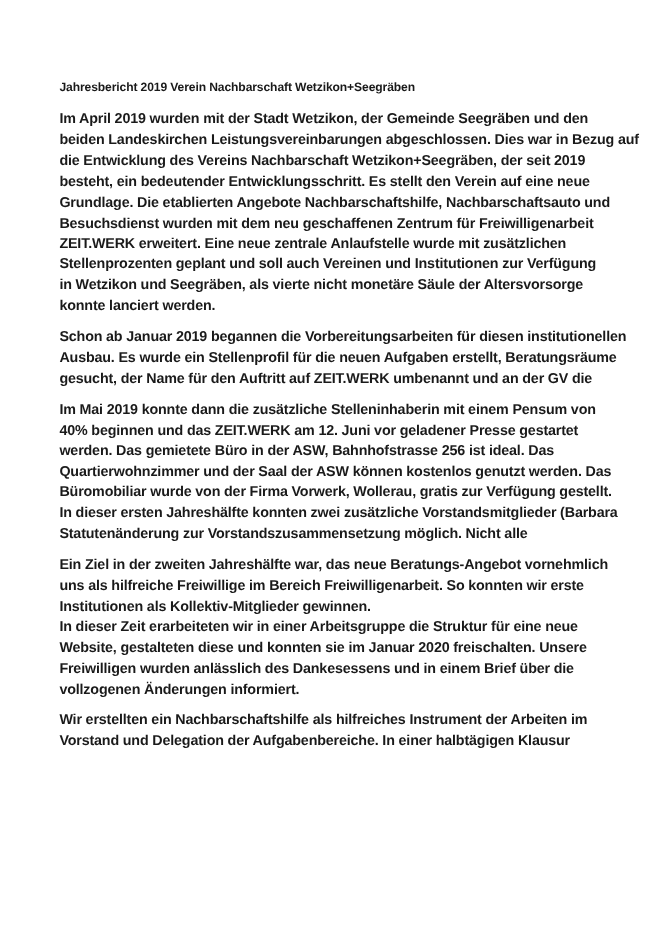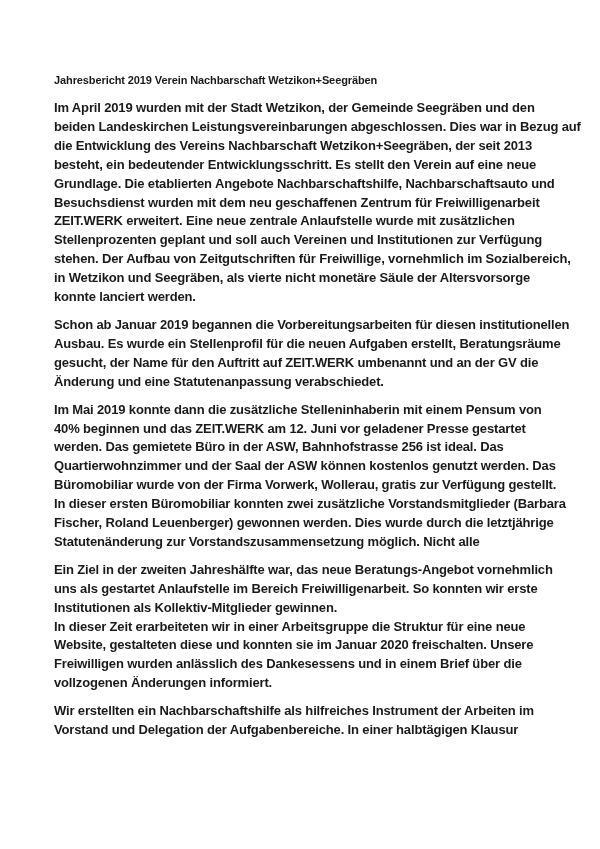--- a/index.html
+++ b/index.html
@@ -21,49 +21,46 @@
   </style>
 </head>
 <body>
 
 <div class="page">
   <h1 class="title">Jahresbericht 2019 Verein Nachbarschaft Wetzikon+Seegräben</h1>
   <div id="paras">
       <p class="para">
         <span class="line">Im April 2019 wurden mit der Stadt Wetzikon, der Gemeinde Seegräben und den</span>
         <span class="line">beiden Landeskirchen Leistungsvereinbarungen abgeschlossen. Dies war in Bezug auf</span>
-        <span class="line">die Entwicklung des Vereins Nachbarschaft Wetzikon+Seegräben, der seit 2013</span>
+        <span class="line">die Entwicklung des Vereins Nachbarschaft Wetzikon+Seegräben, der seit 2019</span>
         <span class="line">besteht, ein bedeutender Entwicklungsschritt. Es stellt den Verein auf eine neue</span>
         <span class="line">Grundlage. Die etablierten Angebote Nachbarschaftshilfe, Nachbarschaftsauto und</span>
         <span class="line">Besuchsdienst wurden mit dem neu geschaffenen Zentrum für Freiwilligenarbeit</span>
         <span class="line">ZEIT.WERK erweitert. Eine neue zentrale Anlaufstelle wurde mit zusätzlichen</span>
         <span class="line">Stellenprozenten geplant und soll auch Vereinen und Institutionen zur Verfügung</span>
-        <span class="line">stehen. Der Aufbau von Zeitgutschriften für Freiwillige, vornehmlich im Sozialbereich,</span>
         <span class="line">in Wetzikon und Seegräben, als vierte nicht monetäre Säule der Altersvorsorge</span>
         <span class="line">konnte lanciert werden.</span>
       </p>
       <p class="para">
         <span class="line">Schon ab Januar 2019 begannen die Vorbereitungsarbeiten für diesen institutionellen</span>
         <span class="line">Ausbau. Es wurde ein Stellenprofil für die neuen Aufgaben erstellt, Beratungsräume</span>
         <span class="line">gesucht, der Name für den Auftritt auf ZEIT.WERK umbenannt und an der GV die</span>
-        <span class="line">Änderung und eine Statutenanpassung verabschiedet.</span>
       </p>
       <p class="para">
         <span class="line">Im Mai 2019 konnte dann die zusätzliche Stelleninhaberin mit einem Pensum von</span>
         <span class="line">40% beginnen und das ZEIT.WERK am 12. Juni vor geladener Presse gestartet</span>
         <span class="line">werden. Das gemietete Büro in der ASW, Bahnhofstrasse 256 ist ideal. Das</span>
         <span class="line">Quartierwohnzimmer und der Saal der ASW können kostenlos genutzt werden. Das</span>
         <span class="line">Büromobiliar wurde von der Firma Vorwerk, Wollerau, gratis zur Verfügung gestellt.</span>
-        <span class="line">In dieser ersten Büromobiliar konnten zwei zusätzliche Vorstandsmitglieder (Barbara</span>
-        <span class="line">Fischer, Roland Leuenberger) gewonnen werden. Dies wurde durch die letztjährige</span>
+        <span class="line">In dieser ersten Jahreshälfte konnten zwei zusätzliche Vorstandsmitglieder (Barbara</span>
         <span class="line">Statutenänderung zur Vorstandszusammensetzung möglich. Nicht alle</span>
       </p>
       <p class="para">
         <span class="line">Ein Ziel in der zweiten Jahreshälfte war, das neue Beratungs-Angebot vornehmlich</span>
-        <span class="line">uns als gestartet Anlaufstelle im Bereich Freiwilligenarbeit. So konnten wir erste</span>
+        <span class="line">uns als hilfreiche Freiwillige im Bereich Freiwilligenarbeit. So konnten wir erste</span>
         <span class="line">Institutionen als Kollektiv-Mitglieder gewinnen.</span>
         <span class="line">In dieser Zeit erarbeiteten wir in einer Arbeitsgruppe die Struktur für eine neue</span>
         <span class="line">Website, gestalteten diese und konnten sie im Januar 2020 freischalten. Unsere</span>
         <span class="line">Freiwilligen wurden anlässlich des Dankesessens und in einem Brief über die</span>
         <span class="line">vollzogenen Änderungen informiert.</span>
       </p>
       <p class="para">
         <span class="line">Wir erstellten ein Nachbarschaftshilfe als hilfreiches Instrument der Arbeiten im</span>
         <span class="line">Vorstand und Delegation der Aufgabenbereiche. In einer halbtägigen Klausur</span>
       </p>

